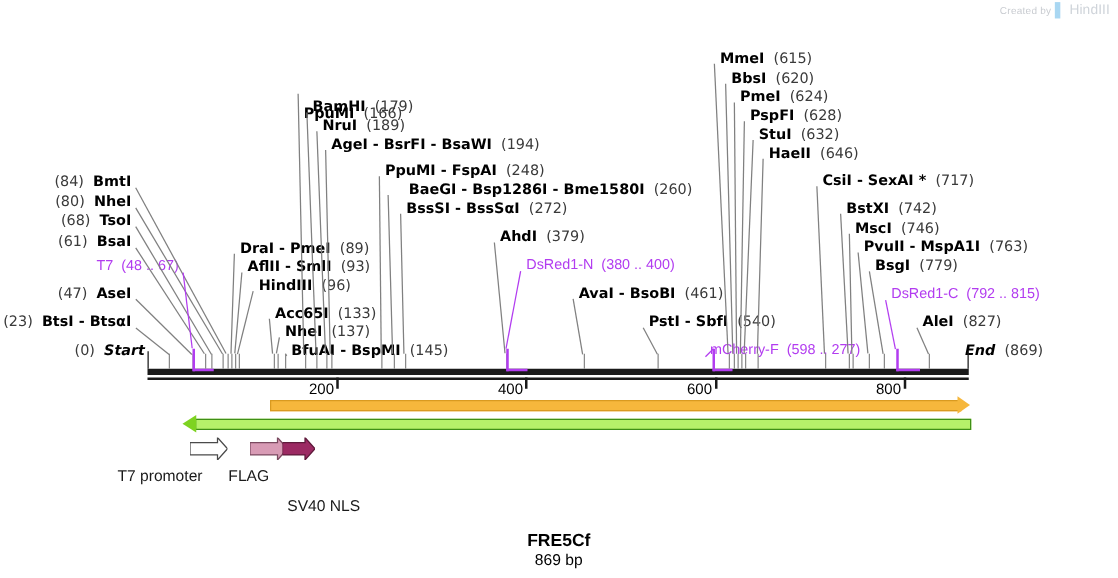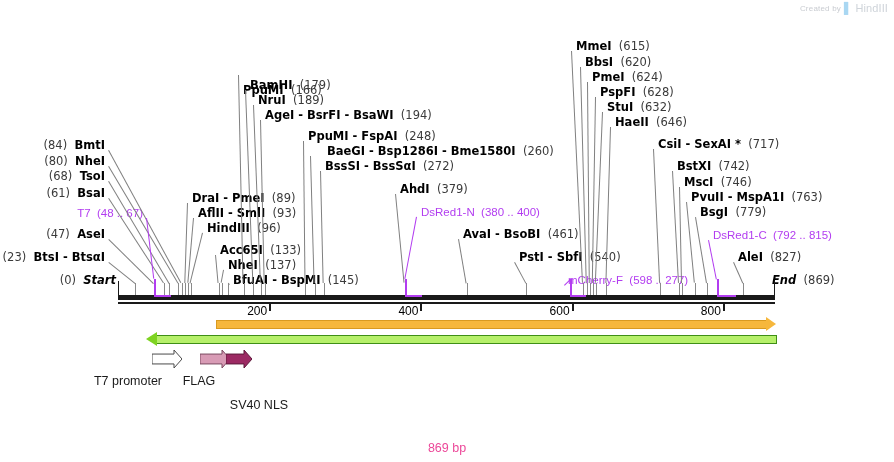--- a/index.html
+++ b/index.html
@@ -53,21 +53,21 @@
 
   
   .fglyph{position:absolute;}
   .fcaption{position:absolute;font-size:12.5px;color:#1a1a1a;
             font-family:"Liberation Sans",sans-serif;white-space:nowrap;transform:translateX(-50%);}
 
   
   #title{position:absolute;left:0;right:0;text-align:center;font-weight:bold;
          font-size:14px;color:#000;font-family:"Liberation Sans",sans-serif;}
   #subtitle{position:absolute;left:0;right:0;text-align:center;font-size:12.5px;
-            color:#ec4899;font-family:"Liberation Sans",sans-serif;}
+            color:#000000;font-family:"Liberation Sans",sans-serif;}
 </style>
 </head>
 <body>
 
 <div id="stage">
 
   <div id="watermark">
     <span class="wm-text">Created by</span>
     <span class="wm-logo">▌</span>
     <span class="wm-brand">HindIII</span>
@@ -221,14 +221,15 @@
       <svg width="30" height="18" class="fglyph" style="position: absolute; left: 200px; top: 350px;">
         <path d="M0,4.05 L22,4.05 L22,0 L30,9 L22,18 L22,13.95 L0,13.95 Z" fill="#d89bb5" stroke="#7a4a60" stroke-width="1"></path>
       </svg>
       <div class="fcaption" style="left: 199px; top: 374px;">FLAG</div>
       <svg width="26" height="18" class="fglyph" style="position: absolute; left: 226px; top: 350px;">
         <path d="M0,4.05 L18,4.05 L18,0 L26,9 L18,18 L18,13.95 L0,13.95 Z" fill="#9c2a63" stroke="#5e1a3b" stroke-width="1"></path>
       </svg>
       <div class="fcaption" style="left: 259px; top: 374px; margin-top: 24px;">SV40 NLS</div>
     </div>
 
+  <div id="title" style="top: 424px;">FRE5Cf</div>
   <div id="subtitle" style="top: 441px;">869 bp</div>
 </div>
 
 </body></html>

